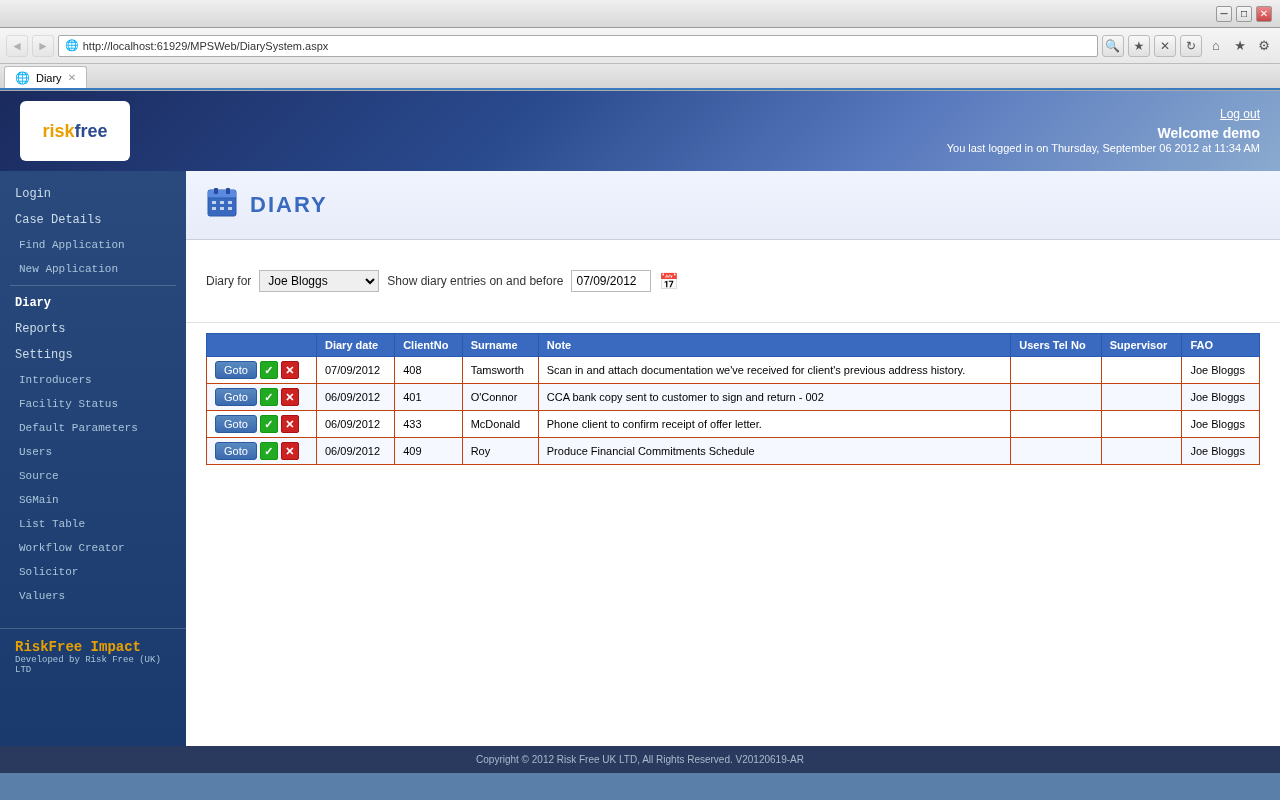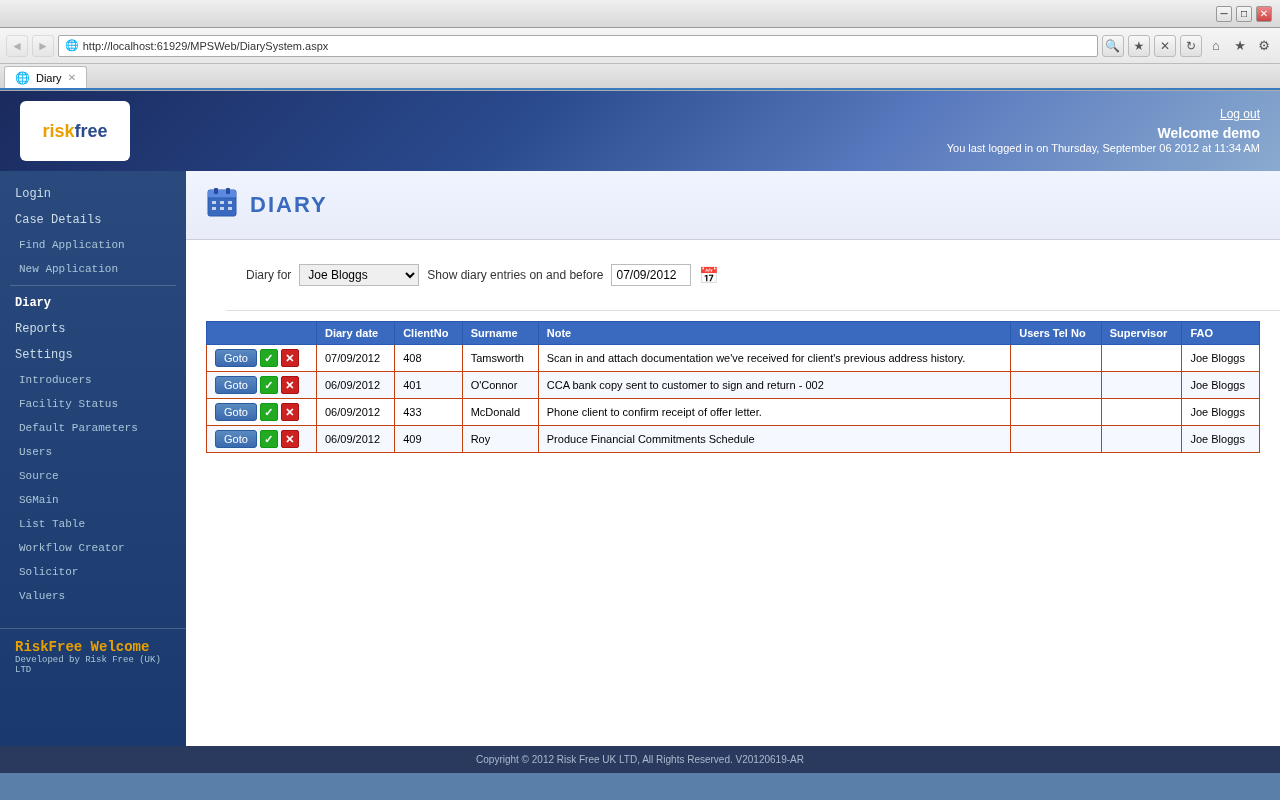--- a/index.html
+++ b/index.html
@@ -44,21 +44,21 @@
     .sidebar-divider { height: 1px; background: rgba(255,255,255,0.2); margin: 4px 10px; }
     .brand-name { font-size: 14px; color: white; font-weight: bold; }
     .brand-name span { color: #e8a000; }
     .brand-sub { font-size: 9px; color: #aac4d8; }
 
     
     .content-area { flex: 1; background: white; overflow: auto; }
     .page-header { background: linear-gradient(to bottom, #f0f4ff, #e8ecf8); padding: 15px 20px; display: flex; align-items: center; gap: 12px; border-bottom: 1px solid #ccd; }
     .page-header-icon { color: #3a6abf; font-size: 24px; }
     .page-title { font-size: 22px; color: #3a6abf; font-weight: bold; letter-spacing: 2px; }
-    .diary-controls { padding: 24px 20px; display: flex; align-items: center; gap: 8px; font-size: 12px; border-bottom: 1px solid #e0e0e0; margin-left: 40px; }
+    .diary-controls { padding: 30px 20px; display: flex; align-items: center; gap: 8px; font-size: 12px; border-bottom: 1px solid #e0e0e0; }
     .diary-controls label { color: #333; }
     .diary-select { height: 22px; border: 1px solid #bbb; font-size: 12px; padding: 0 4px; min-width: 120px; }
     .diary-date-input { height: 22px; border: 1px solid #bbb; font-size: 12px; padding: 0 4px; width: 80px; }
     .cal-icon { color: #666; font-size: 16px; cursor: pointer; }
 
     
     .table-container { padding: 10px 20px; }
     table { width: 100%; border-collapse: collapse; font-size: 11px; }
     th { background: #3a6abf; color: white; padding: 5px 8px; text-align: left; border: 1px solid #2a5aaf; font-size: 11px; }
     td { padding: 4px 8px; border: 1px solid #c2410c; vertical-align: middle; }
@@ -138,21 +138,21 @@
       <div class="sidebar-item sub">Default Parameters</div>
       <div class="sidebar-item sub">Users</div>
       <div class="sidebar-item sub">Source</div>
       <div class="sidebar-item sub">SGMain</div>
       <div class="sidebar-item sub">List Table</div>
       <div class="sidebar-item sub">Workflow Creator</div>
       <div class="sidebar-item sub">Solicitor</div>
       <div class="sidebar-item sub">Valuers</div>
       <div class="sidebar-bottom">
         <div class="brand-name">
-          <span style="color:#e8a000;">Risk</span><span>Free Welcome</span>
+          <span style="color:#e8a000;">Risk</span><span>Free Impact</span>
         </div>
         <div class="brand-sub">Developed by Risk Free (UK) LTD</div>
       </div>
     </div>
 
     <div class="content-area">
 
       <div class="page-header">
         <div class="page-header-icon">
           <svg width="32" height="32" viewBox="0 0 32 32">

